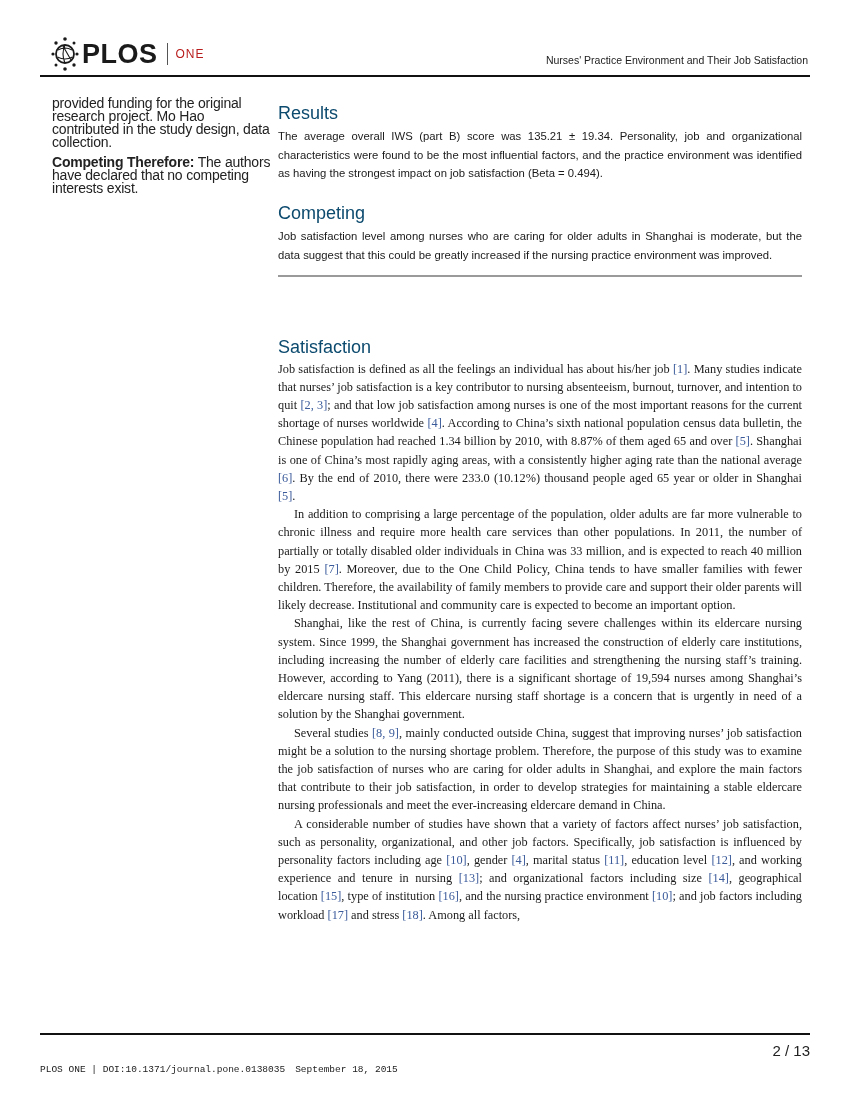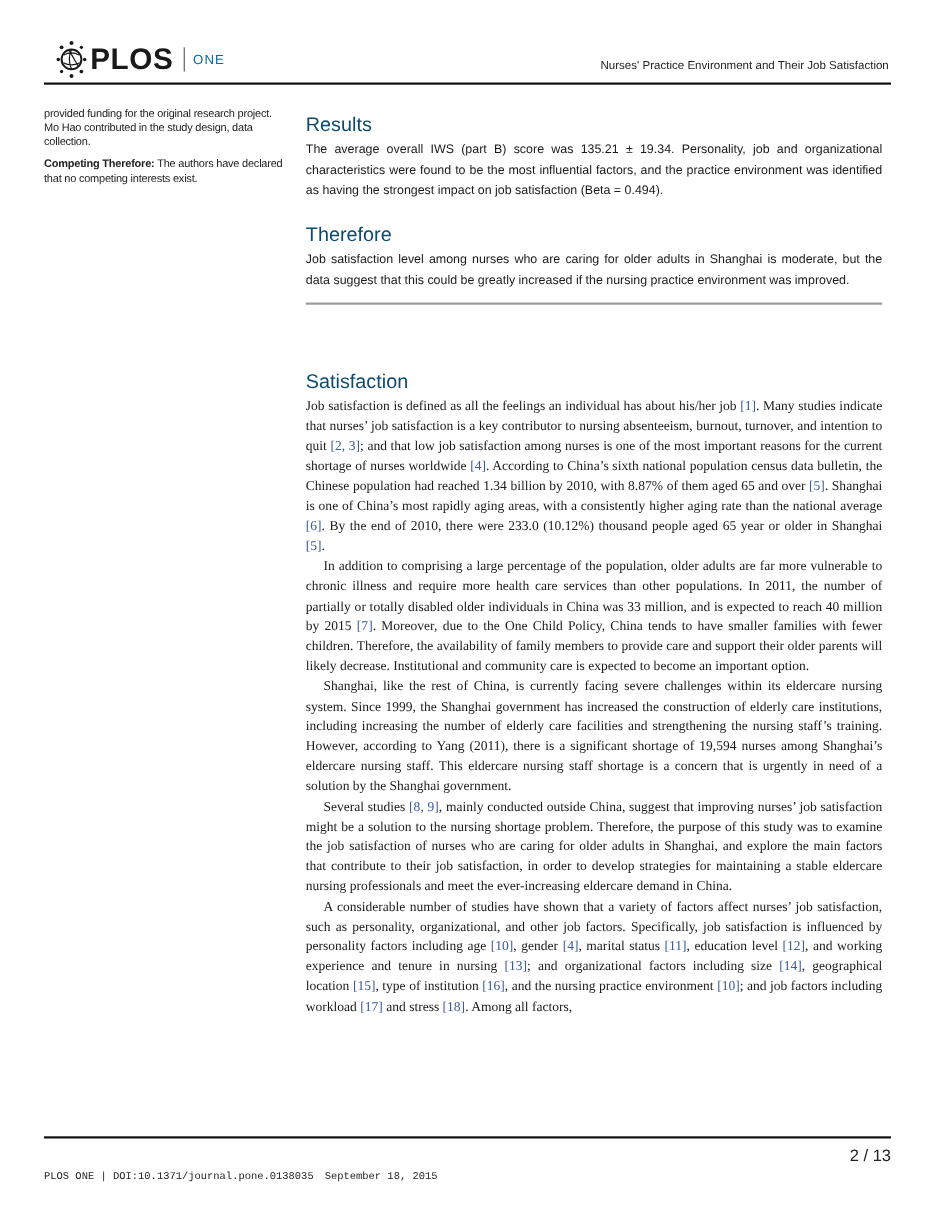--- a/index.html
+++ b/index.html
@@ -3,25 +3,25 @@
   <meta charset="utf-8">
   <style>
     html, body { margin: 0; padding: 0; background: #ffffff; }
     body { width: 850px; height: 1100px; position: relative; overflow: hidden; color: #1a1a1a; }
 
     .header { position: absolute; left: 40px; top: 33px; width: 770px; height: 44px; text-align: right; }
     .logo { position: absolute; left: 10px; top: 2px; height: 38px; display: flex; align-items: center; }
     .logo svg { display: block; }
     .logo-plos { font-family: "Liberation Sans", sans-serif; font-weight: bold; font-size: 27px; letter-spacing: 0.5px; color: #1a1a1a; margin-left: 2px; }
     .logo-sep { width: 1px; height: 22px; background: #555; margin: 0 8px 0 9px; }
-    .logo-one { font-family: "Liberation Sans", sans-serif; font-size: 12px; letter-spacing: 1px; color: #0369a1; }
+    .logo-one { font-family: "Liberation Sans", sans-serif; font-size: 12px; letter-spacing: 1px; color: #b91c1c; }
     .running-title { position: absolute; right: 2px; top: 21px; font-family: "Liberation Sans", sans-serif; font-size: 10.5px; color: #222; }
     .header-rule { position: absolute; left: 0; top: 42px; width: 770px; height: 2px; background: #111; }
 
-    .sidebar { position: absolute; left: 40px; top: 97px; width: 222px; font-family: "Liberation Sans", sans-serif; font-size: 10px; line-height: 13px; color: #222; letter-spacing: -0.2px; }
+    .sidebar { position: absolute; left: 52px; top: 97px; width: 222px; font-family: "Liberation Sans", sans-serif; font-size: 14px; line-height: 13px; color: #222; letter-spacing: -0.2px; }
     .sidebar p { margin: 0 0 7px 0; }
     .sidebar b { font-weight: bold; }
 
     .main { position: absolute; left: 278px; top: 103px; width: 524px; }
     .sec-head { font-family: "Liberation Sans", sans-serif; font-weight: normal; font-size: 18px; color: #0c4a6e; margin: 0; line-height: 20px; }
     .abs-text { font-family: "Liberation Sans", sans-serif; font-size: 11.3px; line-height: 18.7px; color: #1a1a1a; margin: 4px 0 0 0; text-align: justify; }
     .gray-rule { height: 2px; background: #9a9a9a; width: 524px; }
 
     .body-text { font-family: "Liberation Serif", serif; font-size: 12.3px; line-height: 18.2px; color: #1a1a1a; margin: 0; text-align: justify; }
     .body-text p { margin: 0; text-indent: 0; }
@@ -63,21 +63,21 @@
   <p><b>Competing Therefore:</b><span> The authors have declared that no competing interests exist.</span></p>
 </div>
 
 <div class="main">
   <section>
     <h3 class="sec-head">Results</h3>
     <p class="abs-text">The average overall IWS (part B) score was 135.21 ± 19.34. Personality, job and organizational characteristics were found to be the most influential factors, and the practice environment was identified as having the strongest impact on job satisfaction (Beta = 0.494).</p>
   </section>
 
   <section style="margin-top:20px;">
-    <h3 class="sec-head">Therefore</h3>
+    <h3 class="sec-head">Competing</h3>
     <p class="abs-text">Job satisfaction level among nurses who are caring for older adults in Shanghai is moderate, but the data suggest that this could be greatly increased if the nursing practice environment was improved.</p>
   </section>
 
   <div class="gray-rule" style="margin-top:10px;"></div>
 
   <section style="margin-top:60px;">
     <h3 class="sec-head" style="margin-bottom:3px;">Satisfaction</h3>
     <div class="body-text">
       <p><span>Job satisfaction is defined as all the feelings an individual has about his/her job </span><a class="ref">[1]</a><span>. Many studies indicate that nurses’ job satisfaction is a key contributor to nursing absenteeism, burnout, turnover, and intention to quit </span><a class="ref">[2, 3]</a><span>; and that low job satisfaction among nurses is one of the most important reasons for the current shortage of nurses worldwide </span><a class="ref">[4]</a><span>. According to China’s sixth national population census data bulletin, the Chinese population had reached 1.34 billion by 2010, with 8.87% of them aged 65 and over </span><a class="ref">[5]</a><span>. Shanghai is one of China’s most rapidly aging areas, with a consistently higher aging rate than the national average </span><a class="ref">[6]</a><span>. By the end of 2010, there were 233.0 (10.12%) thousand people aged 65 year or older in Shanghai </span><a class="ref">[5]</a><span>.</span></p>
 

